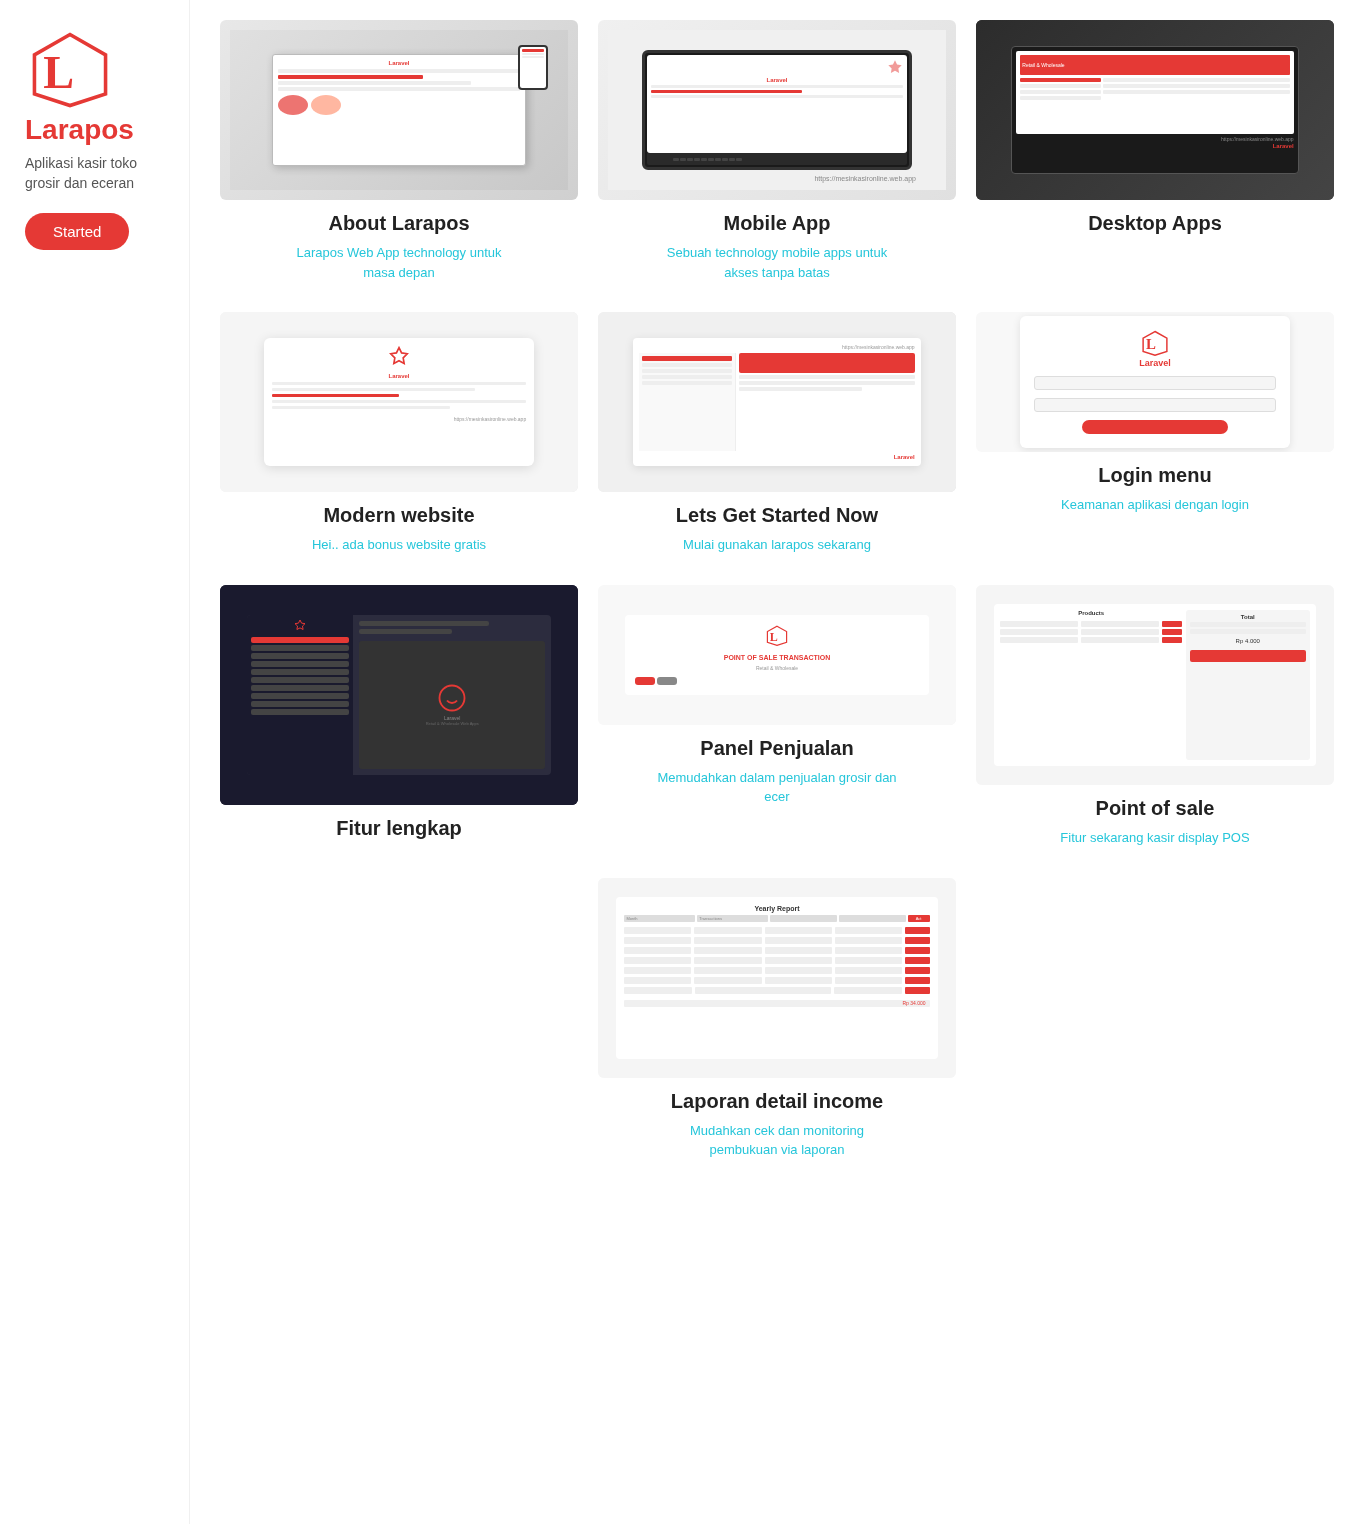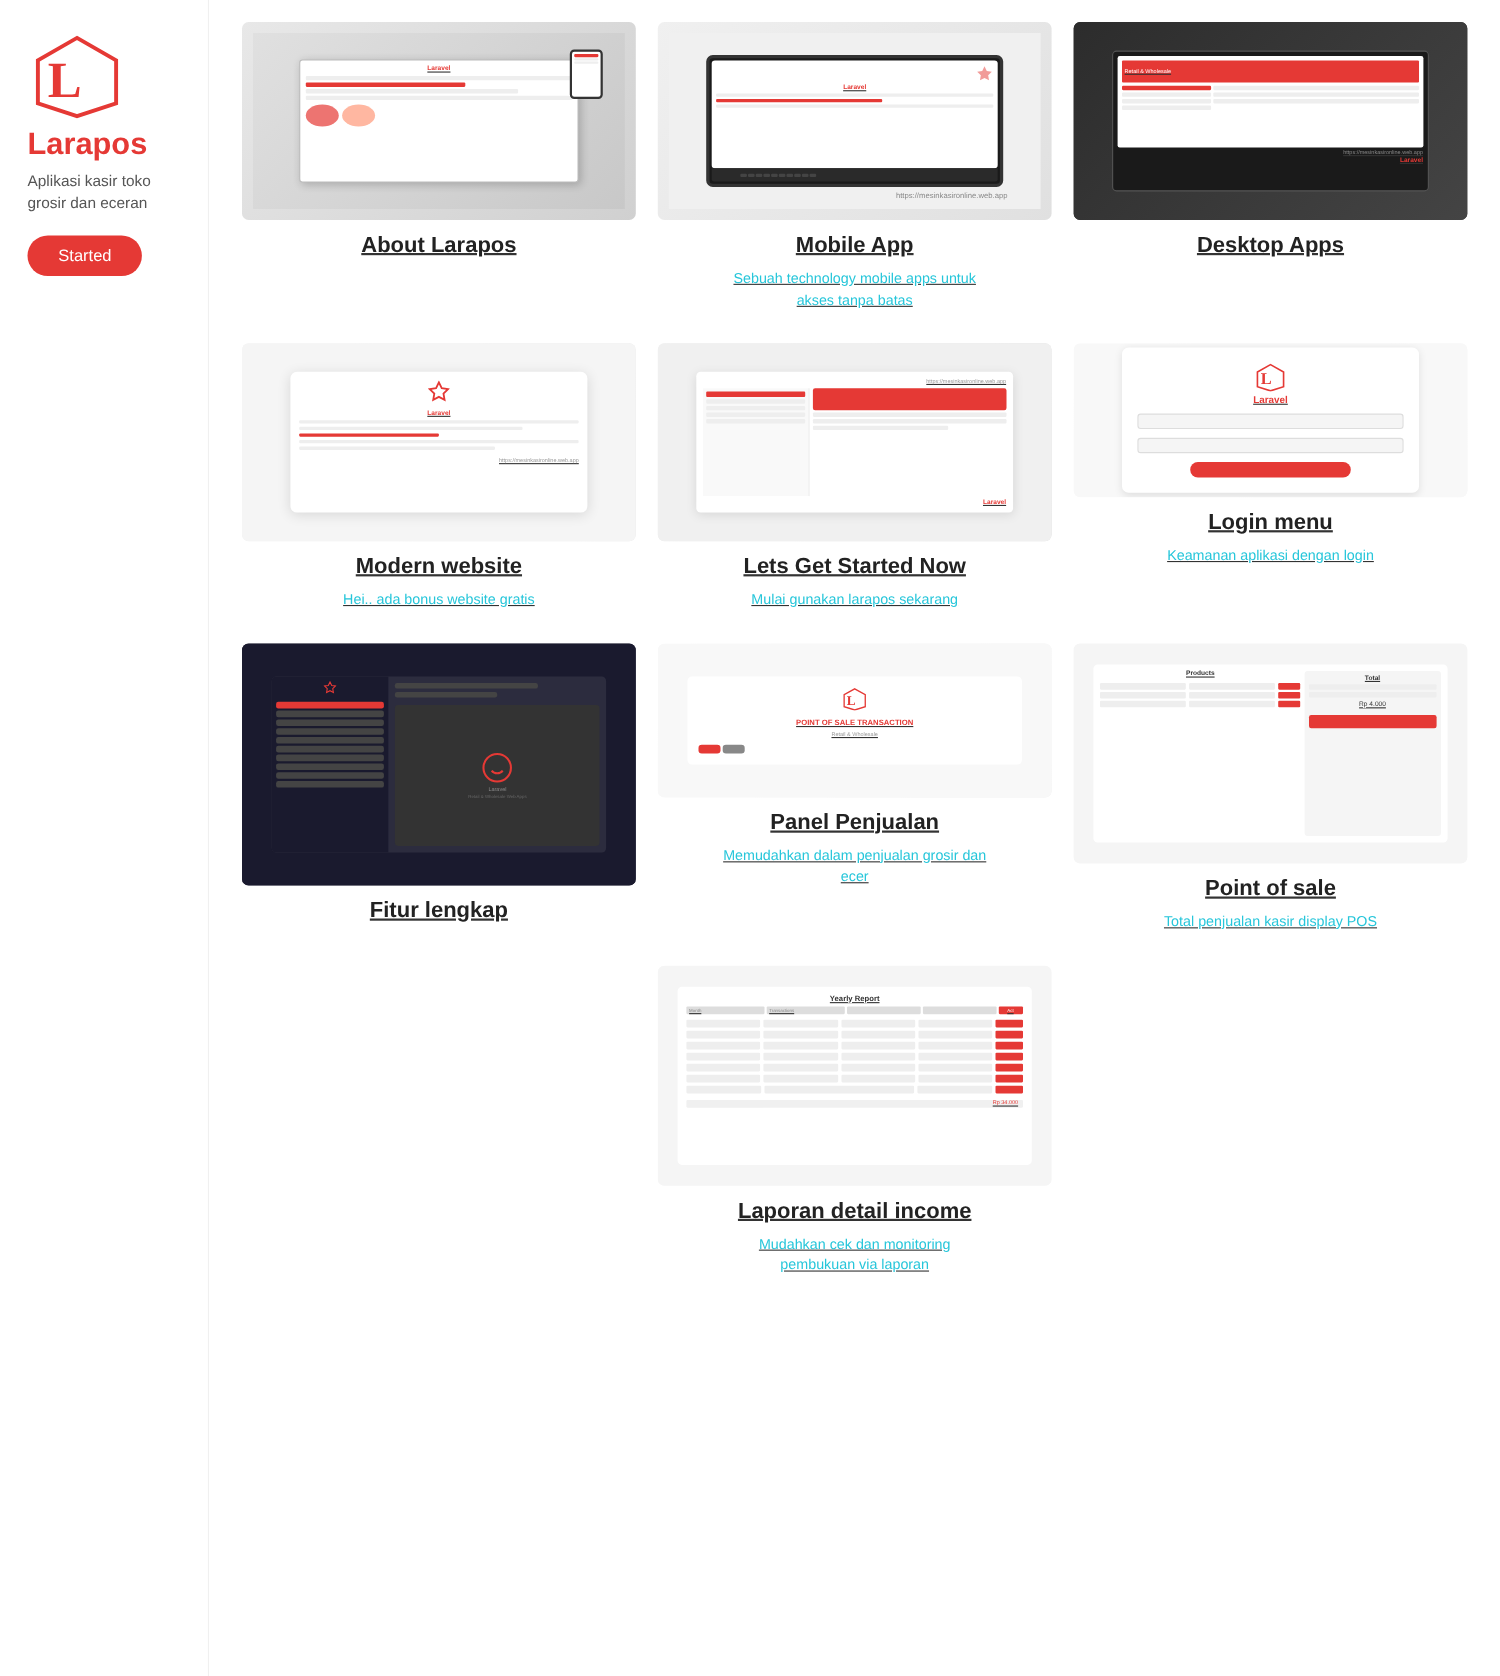--- a/index.html
+++ b/index.html
@@ -95,21 +95,20 @@
       background: #1e88e5;
       color: #fff;
       border-radius: 4px;
     }
 
     
     .cards-grid {
       display: grid;
       grid-template-columns: repeat(3, 1fr);
       gap: 30px 20px;
-      text-decoration: underline;
     }
 
     .card {
       display: flex;
       flex-direction: column;
       align-items: center;
       text-align: center;
     }
 
     .card-image {
@@ -458,20 +457,21 @@
                 <div style="width:100%; height:100%; background:#fff; border-radius:2px; padding:2px;">
                   <div style="height:3px; background:#e53935; border-radius:1px; margin-bottom:1px;"></div>
                   <div style="height:2px; background:#eee; border-radius:1px; margin-bottom:1px;"></div>
                   <div style="height:2px; background:#eee; border-radius:1px;"></div>
                 </div>
               </div>
             </div>
           </div>
         </div>
         <h3 class="card-title">About Larapos</h3>
+        <p class="card-desc">Larapos Web App technology untuk masa depan</p>
       </div>
 
       <div class="card">
         <div class="card-image img-mobile">
           <div class="mockup-inner">
             <div style="position:relative; width:100%; height:100%; display:flex; align-items:center; justify-content:center; background: #f0f0f0;">
 
               <div style="width:80%; height:75%; background:#1a1a1a; border-radius:6px; border:3px solid #333; padding:2px; display:flex; flex-direction:column;">
                 <div style="flex:1; background:#fff; border-radius:3px; padding:4px;">
                   <div style="display:flex; justify-content:flex-end; margin-bottom:2px;">
@@ -710,21 +710,21 @@
                 <div style="font-size:6px; color:#333; font-weight:bold;">Total</div>
                 <div style="height:5px; background:#eee; border-radius:1px;"></div>
                 <div style="height:5px; background:#eee; border-radius:1px;"></div>
                 <div style="font-size:6px; color:#333; margin-top:2px;">Rp 4.000</div>
                 <div class="pos-btn-red"></div>
               </div>
             </div>
           </div>
         </div>
         <h3 class="card-title">Point of sale</h3>
-        <p class="card-desc">Total penjualan kasir display POS</p>
+        <p class="card-desc">Fitur sekarang kasir display POS</p>
       </div>
 
       <div class="card" style="grid-column: 2;">
         <div class="card-image" style="height:200px; background:#f8f8f8;">
           <div class="mockup-inner" style="background: #f5f5f5;">
             <div class="laporan-mockup">
               <div class="laporan-title">Yearly Report</div>
               <div style="display:flex; gap:2px; margin-bottom:2px;">
                 <div style="height:7px; background:#ddd; border-radius:1px; flex:1; font-size:4px; color:#888; display:flex; align-items:center; padding:0 2px;">Month</div>
                 <div style="height:7px; background:#ddd; border-radius:1px; flex:1; font-size:4px; color:#888; display:flex; align-items:center; padding:0 2px;">Transactions</div>

